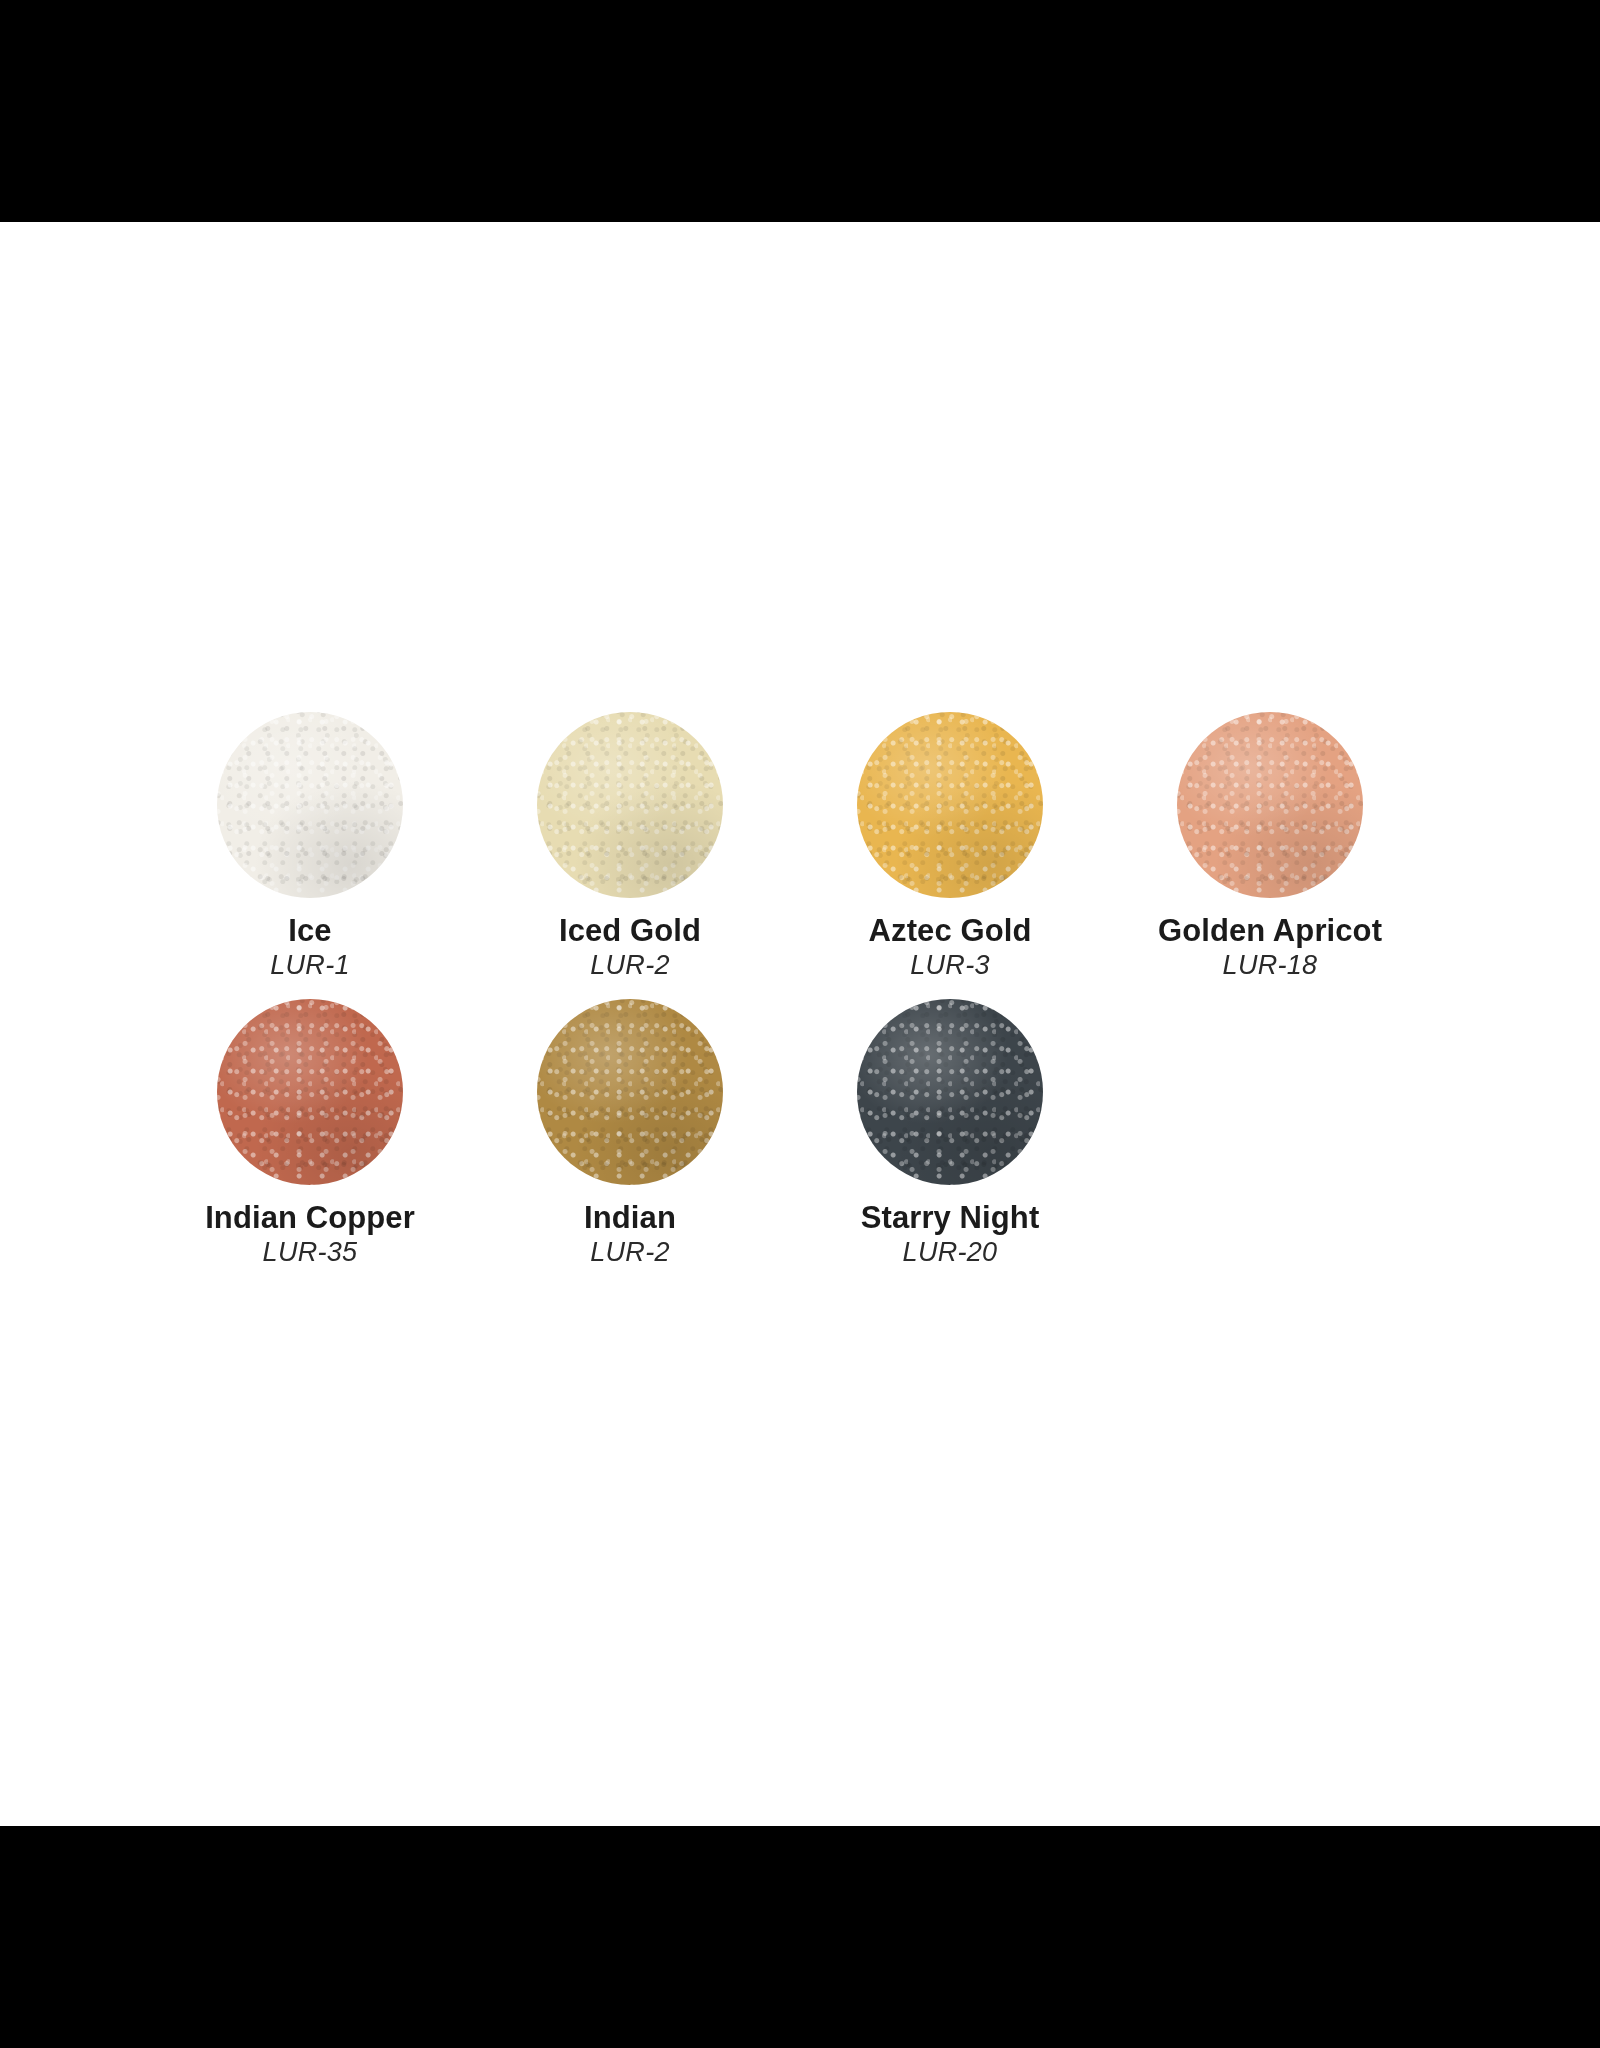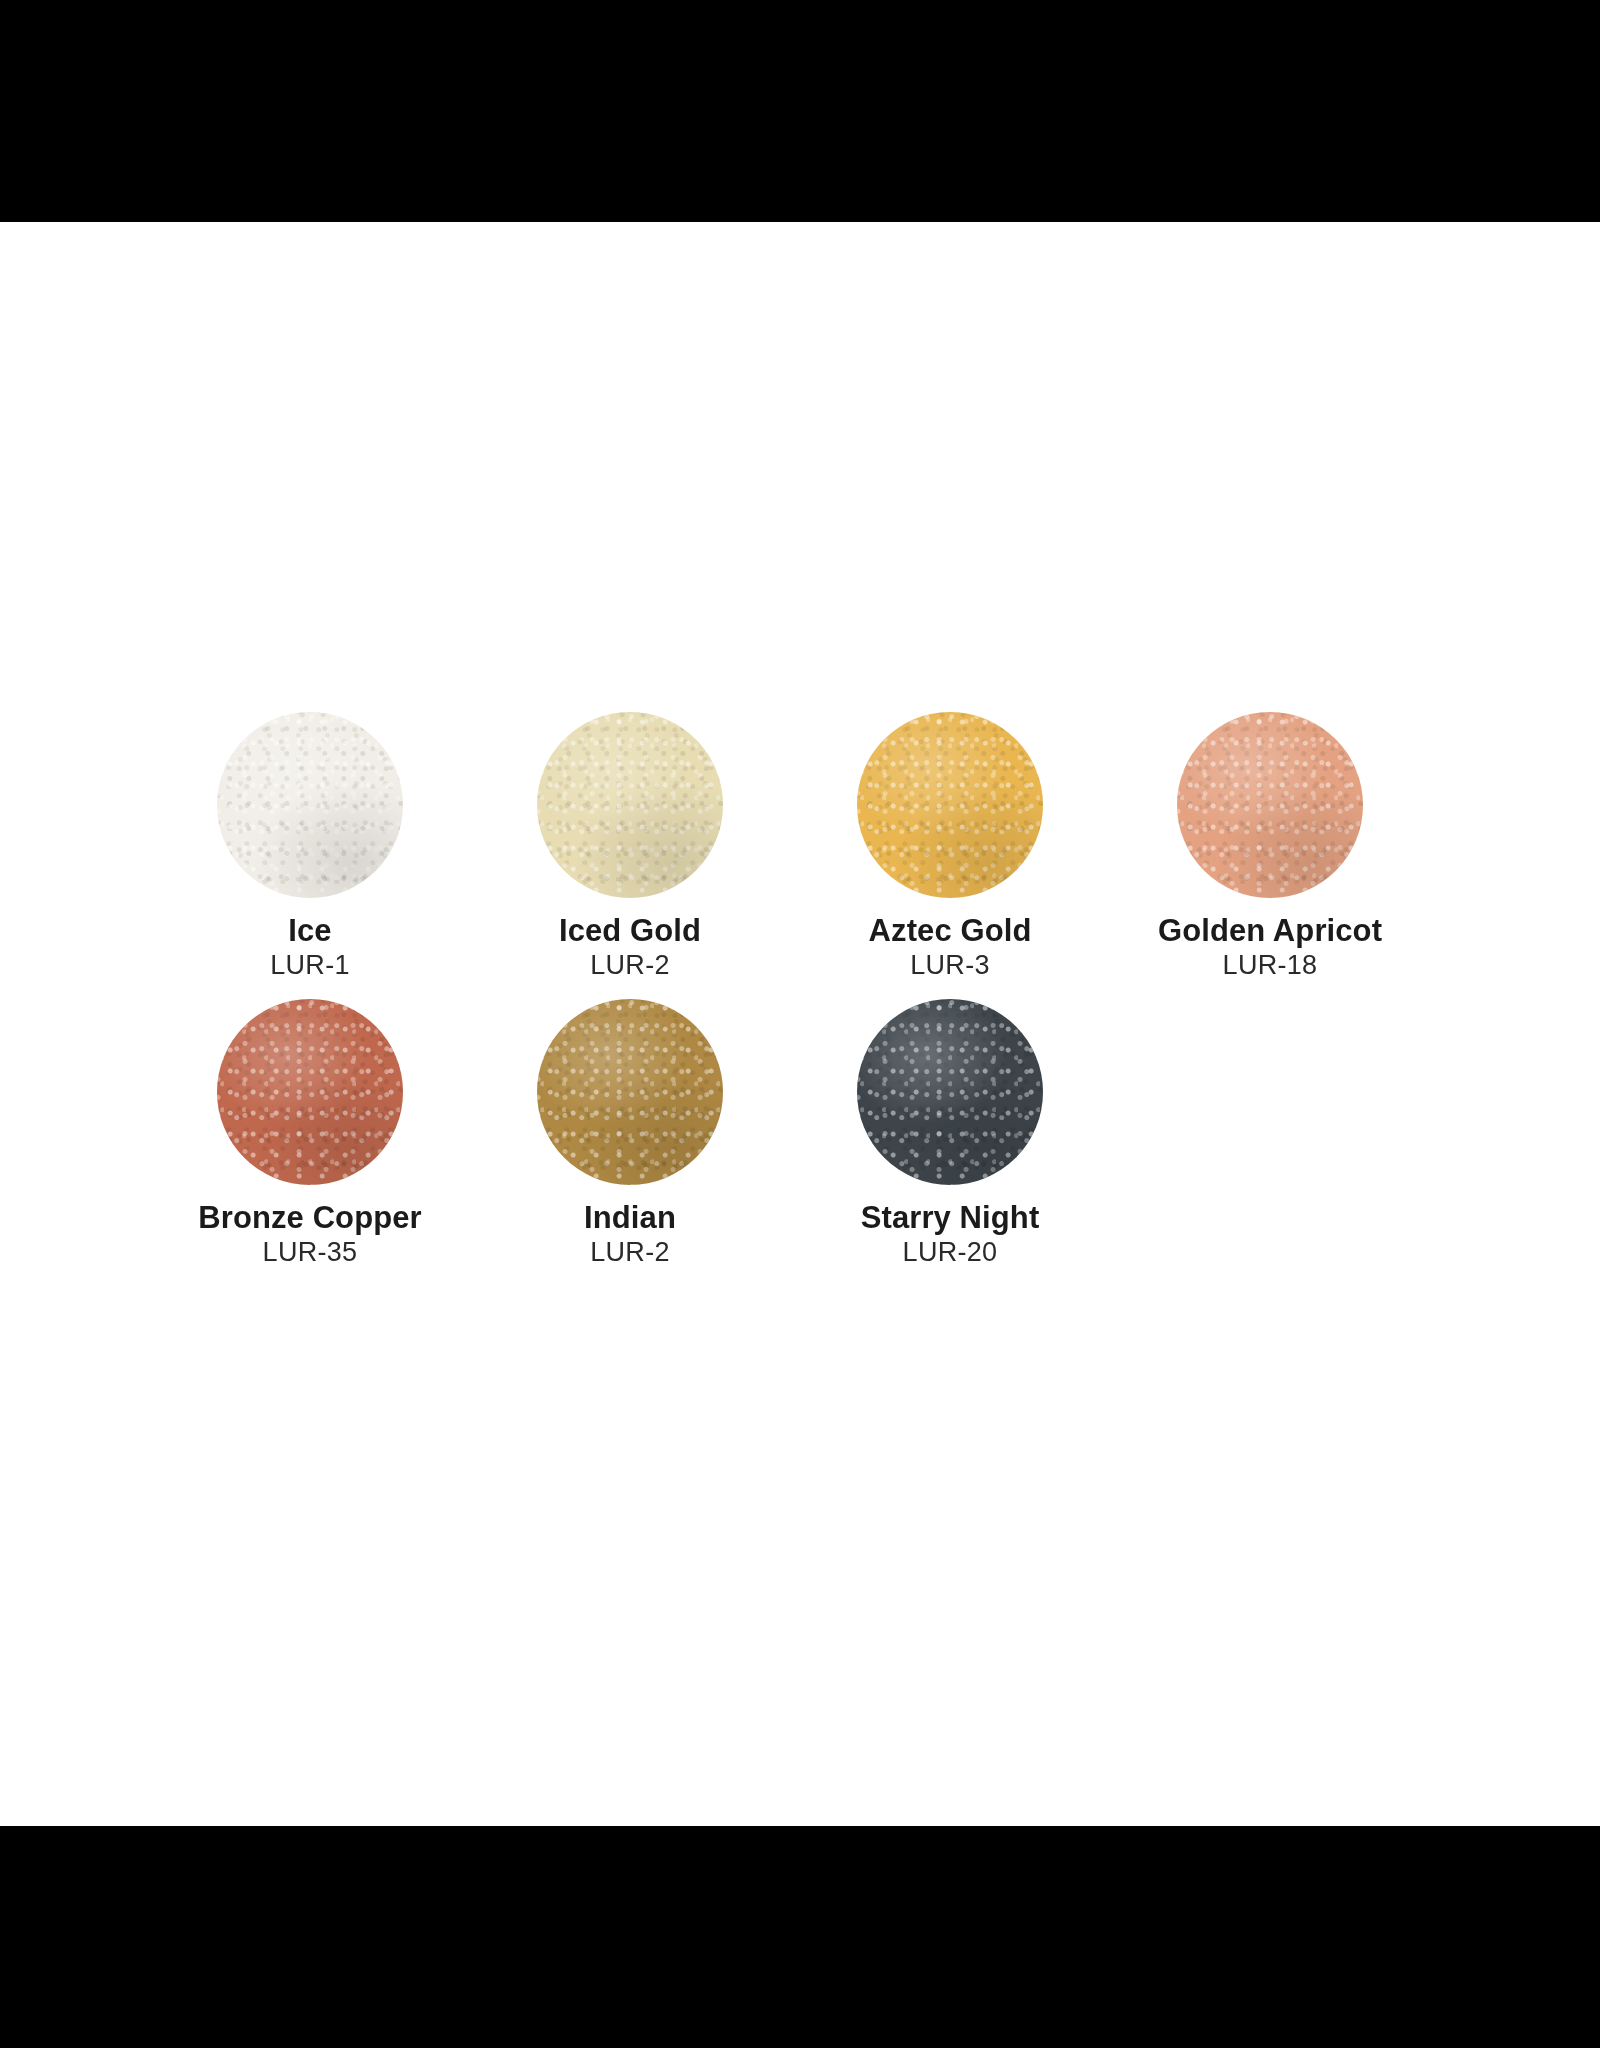--- a/index.html
+++ b/index.html
@@ -109,20 +109,21 @@
 
   .swatch-code {
     margin-top: 4px;
     font-size: 27px;
     font-weight: 400;
     color: #2a2a2a;
     letter-spacing: 0.3px;
     line-height: 1.08;
     text-align: right;
     white-space: nowrap;
+    font-style: italic;
   }
 </style>
 </head>
 <body>
 
 <div id="stage">
 
   <div class="letterbox top"></div>
 
   <div id="canvas">
@@ -149,21 +150,21 @@
 
 
       <div class="swatch-cell">
         <div class="swatch-disc" style="background-color: rgb(228, 162, 130);"></div>
         <div class="swatch-name">Golden Apricot</div>
         <div class="swatch-code">LUR-18</div>
       </div>
 
       <div class="swatch-cell">
         <div class="swatch-disc" style="background-color: rgb(192, 104, 78);"></div>
-        <div class="swatch-name">Bronze Copper</div>
+        <div class="swatch-name">Indian Copper</div>
         <div class="swatch-code">LUR-35</div>
       </div>
 
       <div class="swatch-cell">
         <div class="swatch-disc" style="background-color: rgb(175, 137, 67);"></div>
         <div class="swatch-name">Indian</div>
         <div class="swatch-code">LUR-2</div>
       </div>
 
       <div class="swatch-cell">

